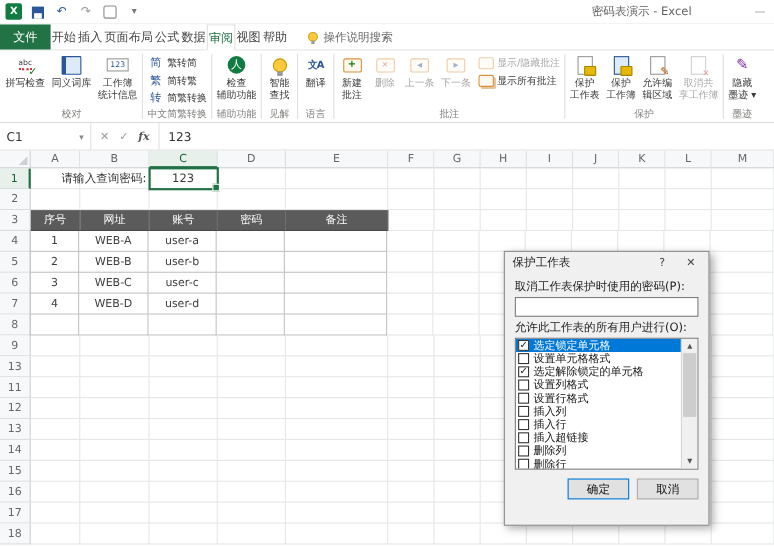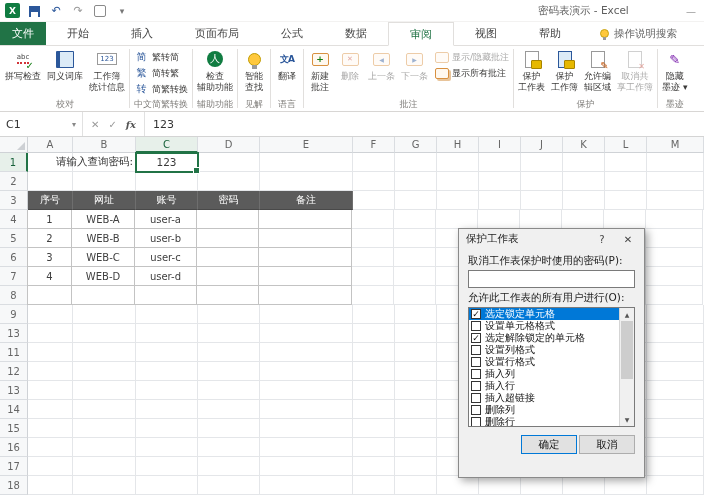--- a/index.html
+++ b/index.html
@@ -18,21 +18,21 @@
 .q-redo::before{content:"↷";color:#9a9a9a}
 .q-touch-mode::before{content:"";width:10px;height:10px;border:1px solid #8a8a8a;border-radius:2px}
 .q-customize-caret::before{content:"▾";color:#777;font-size:9px}
 .win-title{position:absolute;left:538px;top:0;height:22px;display:flex;align-items:center;font-size:10.5px;color:#5f5f5f;white-space:nowrap}
 .wincontrols{position:absolute;right:8px;top:0;height:22px;display:flex;align-items:center;gap:12px;color:#9a9a9a;font-size:10px}
 
 
 .tabrow{height:24px;display:flex;align-items:stretch;background:#fff;border-bottom:1px solid #e1dfdd}
 .filetab{width:46px;background:#217346;color:#fff;display:flex;align-items:center;justify-content:center;font-size:11px}
 .tablist{display:flex;align-items:stretch}
-.tab{display:flex;align-items:center;padding:0 21px;font-size:11px;color:#444;cursor:default}
+.tab{display:flex;align-items:center;padding:0 1px;font-size:11px;color:#444;cursor:default}
 .tab.active{background:#fff;color:#217346;border:1px solid #e1dfdd;border-bottom:1px solid #fff;margin-bottom:-1px}
 .tellme{display:flex;align-items:center;gap:5px;margin-left:18px;color:#666;font-size:10.5px}
 .bulb{width:9px;height:9px;border-radius:50%;background:#ffc83d;border:1px solid #c8a415;position:relative}
 .bulb::after{content:"";position:absolute;left:2px;bottom:-3px;width:3px;height:3px;background:#9a9a9a}
 
 
 .ribbon{height:66px;display:flex;align-items:stretch;background:#fff;border-bottom:1px solid #d8d6d4;padding:0 2px;overflow:hidden}
 .rgroup{display:flex;flex-direction:column}
 .rbody{display:flex;align-items:flex-start;flex:1}
 .rlabel{font-size:9px;color:#817f7c;text-align:center;height:13px;line-height:12px;white-space:nowrap;padding:0 2px}
@@ -112,21 +112,21 @@
 .cb.checked::after{content:"✓";font-size:9px;line-height:1;color:#111;font-weight:bold}
 .dlg-list{position:relative;height:120px;background:#fff;border:1px solid #7a7a7a;margin-top:2px;overflow:hidden}
 .dlg-list-items{position:absolute;left:0;top:0;right:15px;bottom:0}
 .opt{height:12px;display:flex;align-items:center;gap:4px;padding:0 2px;white-space:nowrap;color:#111;font-size:10px}
 .opt.sel{background:#0078d7;color:#fff}
 .dlg-scroll{position:absolute;right:0;top:0;bottom:0;width:15px;background:#f0f0f0;border-left:1px solid #d5d5d5}
 .sarrow{position:absolute;left:0;right:0;height:13px;display:flex;align-items:center;justify-content:center;font-size:6px;color:#555}
 .sarrow.down{bottom:0}
 .sarrow.up{top:0}
 .sthumb{position:absolute;left:1px;right:1px;top:13px;height:58px;background:#cdcdcd}
-.dlg-buttons{display:flex;justify-content:flex-end;gap:2px;margin-top:8px}
+.dlg-buttons{display:flex;justify-content:flex-end;gap:7px;margin-top:8px}
 .dlg-buttons button{width:56px;height:19px;font-size:10.5px;background:#e1e1e1;border:1px solid #adadad;font-family:"DejaVu Sans",sans-serif;color:#111}
 .dlg-buttons button.dlg-ok{border:1px solid #0078d7}
 </style>
 </head>
 <body>
 
 <div class="app">
 
   <div class="titlebar">
     <div class="qat">

